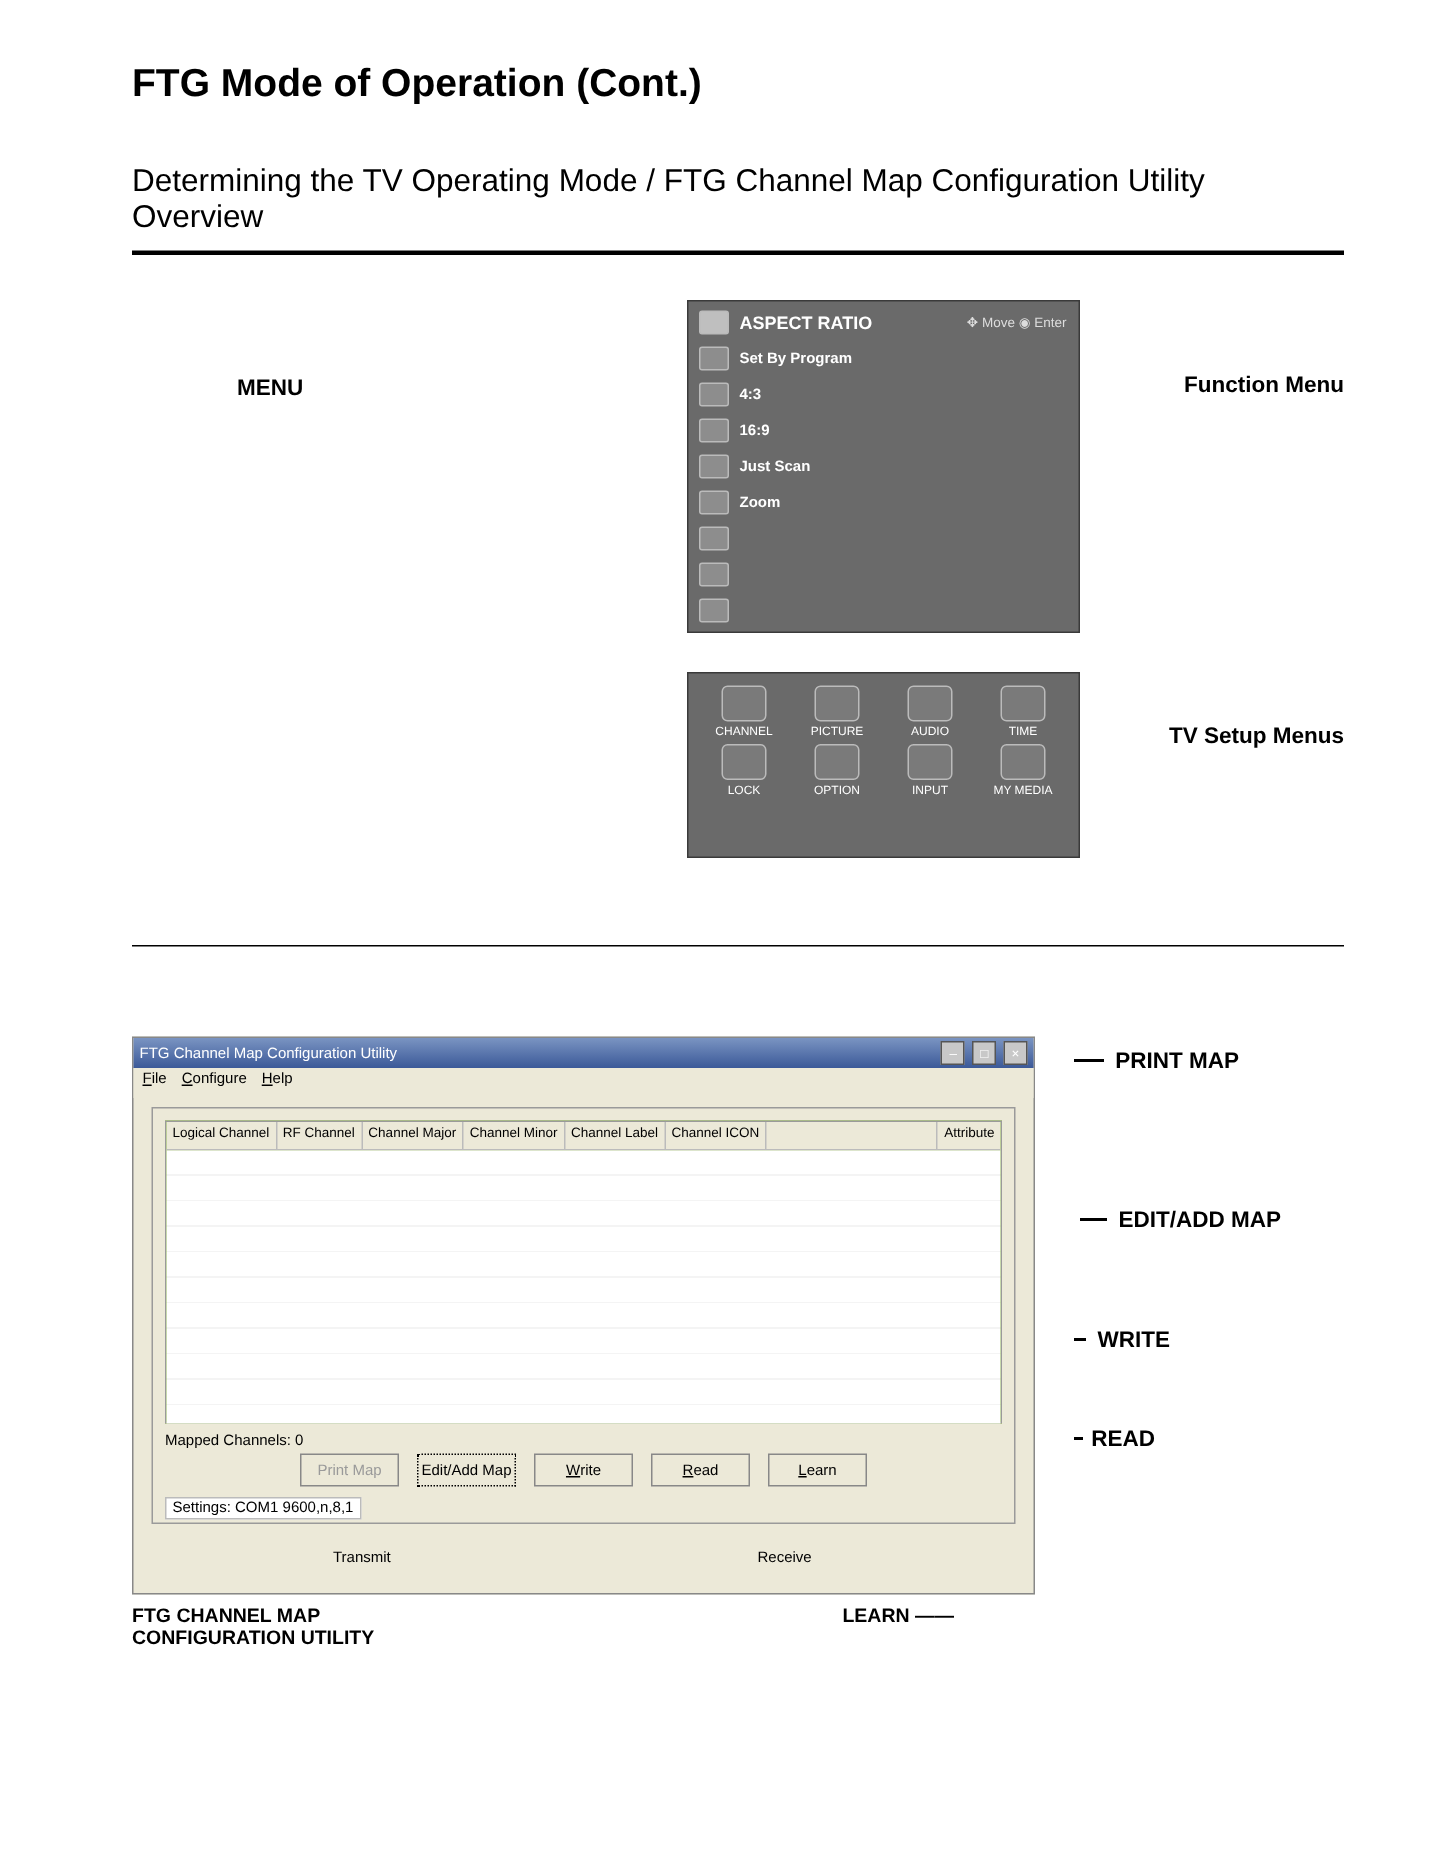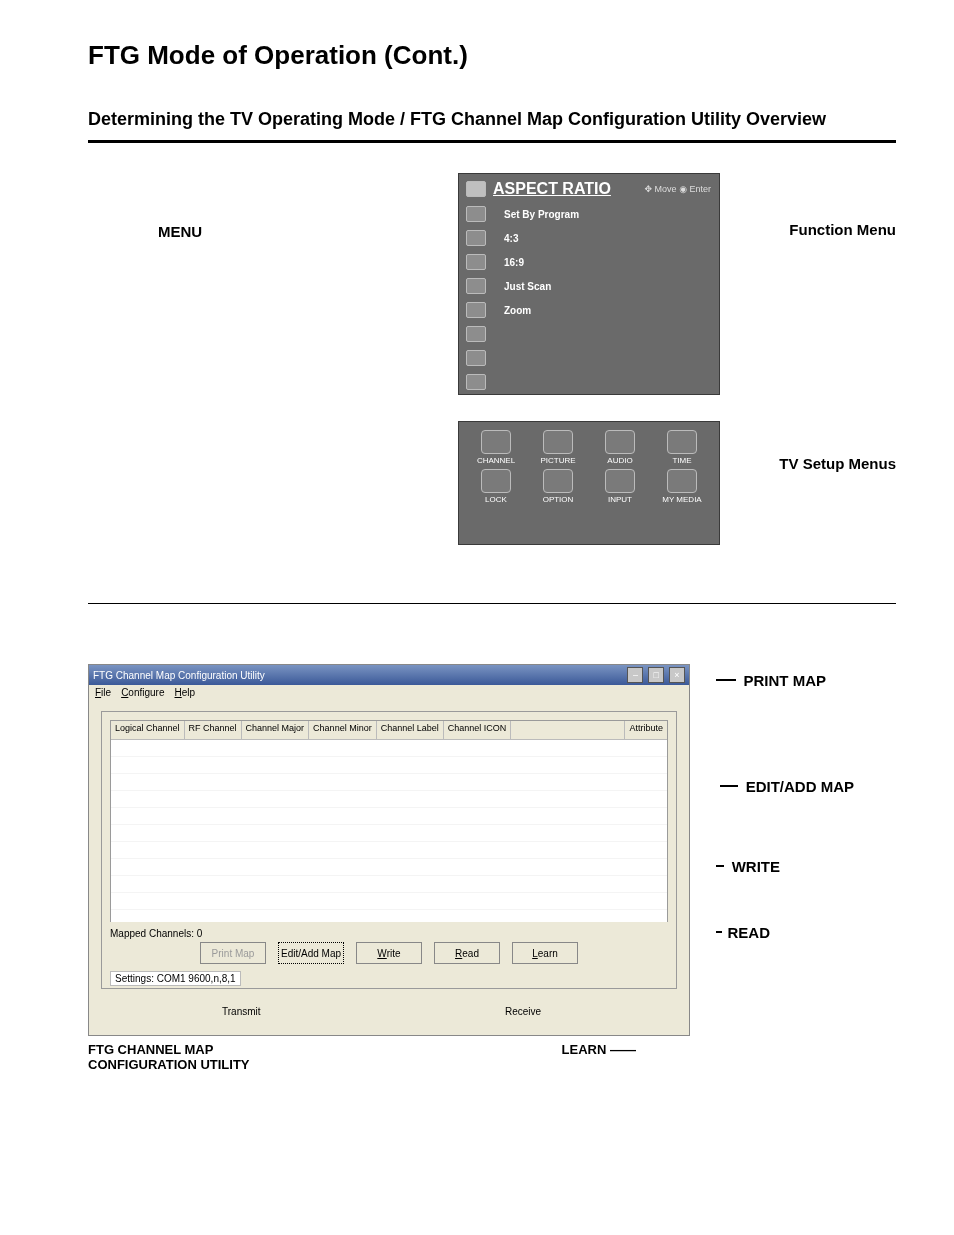--- a/index.html
+++ b/index.html
@@ -1,39 +1,39 @@
 <!DOCTYPE html>
 <html><head>
 <meta charset="utf-8">
 <style>
   html,body{margin:0;padding:0;background:#fff;font-family:Arial,Helvetica,sans-serif;color:#000;}
   .page{width:954px;margin:0 auto;padding:40px 58px 0 88px;box-sizing:border-box;}
   h1{font-size:26px;font-weight:bold;margin:0 0 38px 0;}
-  h2{font-size:18px;font-weight:bold;margin:0 0 10px 0;}
+  h2{font-size:21px;font-weight:normal;margin:0 0 10px 0;}
   .heavy-rule{border:0;border-top:3px solid #000;margin:0 0 30px 0;}
   .thin-rule{border:0;border-top:1px solid #000;margin:20px 0 60px 0;}
 
   
   .sectionB{position:relative;height:410px;}
   .menu-label{position:absolute;left:70px;top:50px;font-weight:bold;font-size:15px;}
   .func-label{position:absolute;right:0;top:48px;font-weight:bold;font-size:15px;}
   .setup-label{position:absolute;right:0;top:282px;font-weight:bold;font-size:15px;}
 
   .tvbox{position:absolute;background:#6a6a6a;border:1px solid #3a3a3a;color:#fff;font-size:11px;}
   .tvbox.aspect{left:370px;top:0;width:260px;height:220px;}
   .tvbox.setup{left:370px;top:248px;width:260px;height:122px;}
 
   .ab-row{display:flex;align-items:center;height:24px;}
   .ab-iconcol{width:34px;display:flex;justify-content:center;}
   .ab-icon{width:18px;height:14px;background:#8d8d8d;border:1px solid #bbb;border-radius:2px;}
   .ab-icon.active{background:#bfbfbf;}
-  .ab-title{font-weight:bold;font-size:16px;text-decoration:underline;}
+  .ab-title{font-weight:bold;font-size:12px;}
   .ab-hint{font-size:9px;color:#ddd;}
   .ab-header{display:flex;align-items:center;justify-content:space-between;padding:6px 8px 4px 0;}
-  .ab-list .ab-row{padding-left:0;gap:11px;}
+  .ab-list .ab-row{padding-left:0;}
   .ab-list .lbl{font-weight:bold;font-size:10px;color:#fff;}
 
   .setup-grid{display:grid;grid-template-columns:repeat(4,1fr);gap:4px;padding:8px;}
   .setup-cell{display:flex;flex-direction:column;align-items:center;gap:2px;}
   .setup-ico{width:28px;height:22px;border:1px solid #bbb;border-radius:4px;background:#7a7a7a;}
   .setup-txt{font-size:8px;color:#fff;}
 
   
   .sectionC{position:relative;height:450px;}
   .win{position:absolute;left:0;top:0;width:600px;height:370px;border:1px solid #888;background:#ece9d8;font-family:Tahoma,Arial,sans-serif;font-size:10px;color:#000;}

